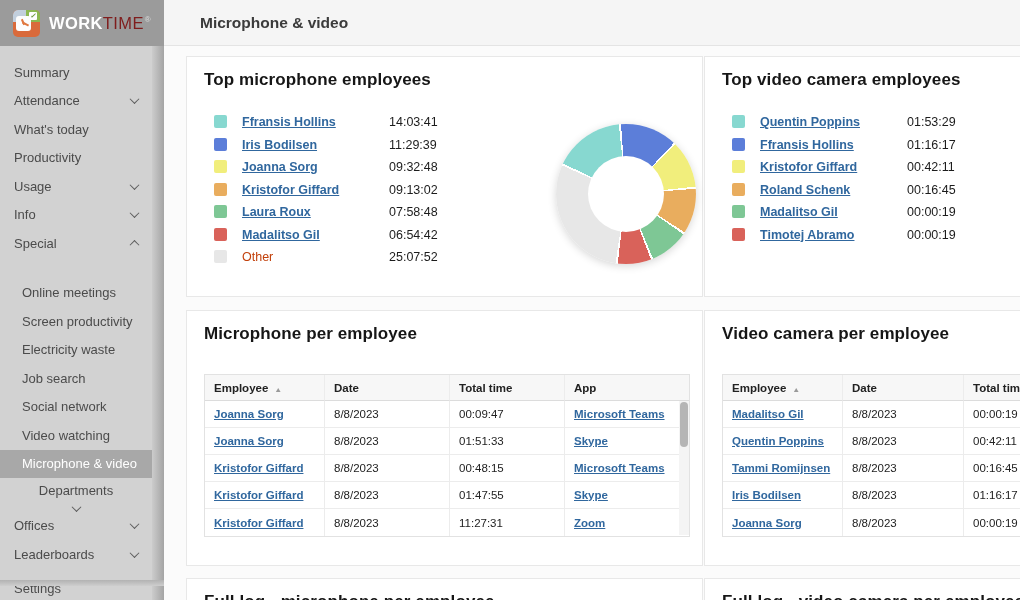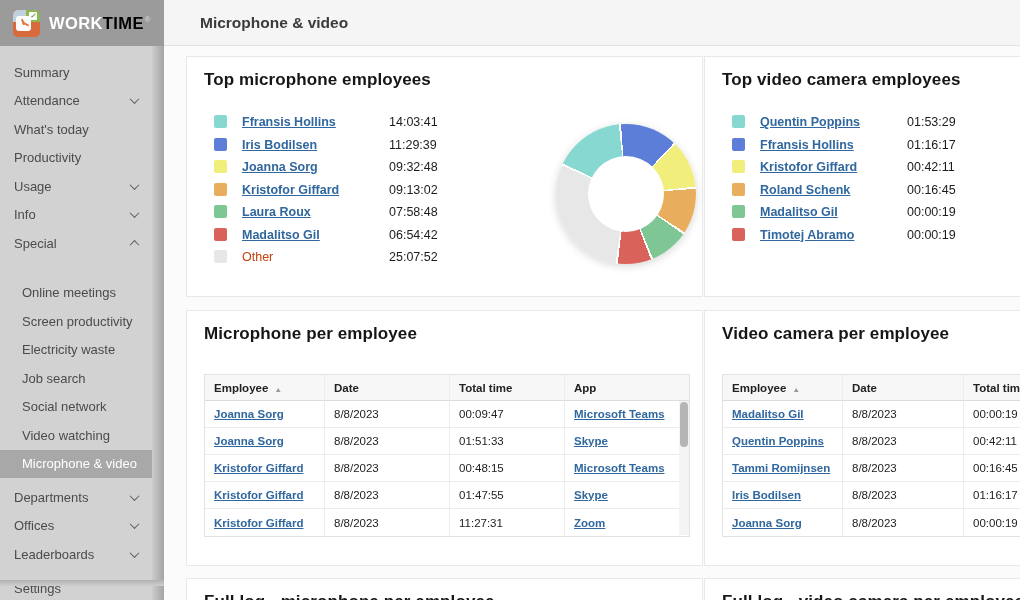--- a/index.html
+++ b/index.html
@@ -15,21 +15,21 @@
   }
   .logo-badge { position:relative; width:27px; height:27px; border-radius:5px; background:#d96a3b; overflow:hidden; flex:0 0 auto; }
   .lb-tl { position:absolute; left:0; top:0; width:13px; height:12px; background:#c2cfdd; }
   .lb-tr { position:absolute; right:0; top:0; width:14px; height:12px; background:#8cb852; }
   .lb-check { position:absolute; right:3px; top:2px; width:8px; height:8px; background:#fff; border-radius:1px; font-size:7px; line-height:8px; text-align:center; color:#6f9c3c; font-weight:bold; }
   .lb-clock { position:absolute; left:3px; top:6px; width:15px; height:15px; background:#fdfdfd; border-radius:3px; }
   .lb-hand1 { position:absolute; left:9px; top:13px; width:7px; height:2px; background:#e07840; transform:rotate(28deg); }
   .lb-hand2 { position:absolute; left:9px; top:9px; width:2px; height:6px; background:#e07840; transform:rotate(-24deg); }
   .brand { margin-left:9px; font-size:16.5px; letter-spacing:.4px; white-space:nowrap; }
   .brand b { color:#ffffff; font-weight:800; }
-  .brand i { color:#000000; font-style:normal; font-weight:700; }
+  .brand i { color:#7f1d1d; font-style:normal; font-weight:400; }
   .brand sup { color:#dcdcdc; font-size:8px; margin-left:1px; }
   .topbar-right {
     position:absolute; left:164px; top:0; width:856px; height:46px;
     background:#f5f5f5; border-bottom:1px solid #e4e4e4;
   }
   .page-title { line-height:45px; padding-left:36px; font-size:15.5px; font-weight:700; color:#3b3b3b; }
   
   .sidebar { position:absolute; left:0; top:46px; width:152px; height:554px; background:#d2d2d2; z-index:1; }
   .sidebar-strip { position:absolute; left:152px; top:46px; width:12px; height:554px;
     background:linear-gradient(to right,#cccccc,#a4a4a4); z-index:2; }
@@ -144,21 +144,21 @@
         </div>
         <div class="mi child">
           <span class="lbl">Social network</span>
         </div>
         <div class="mi child">
           <span class="lbl">Video watching</span>
         </div>
         <div class="mi child selected">
           <span class="lbl">Microphone &amp; video</span>
         </div>
-        <div class="mi" style="margin-top: 5px;">
+        <div class="mi" style="margin-top: 5px; flex-direction: column;">
           <span class="lbl">Departments</span>
           <span class="chev down"></span>
         </div>
         <div class="mi">
           <span class="lbl">Offices</span>
           <span class="chev down"></span>
         </div>
         <div class="mi">
           <span class="lbl">Leaderboards</span>
           <span class="chev down"></span>

